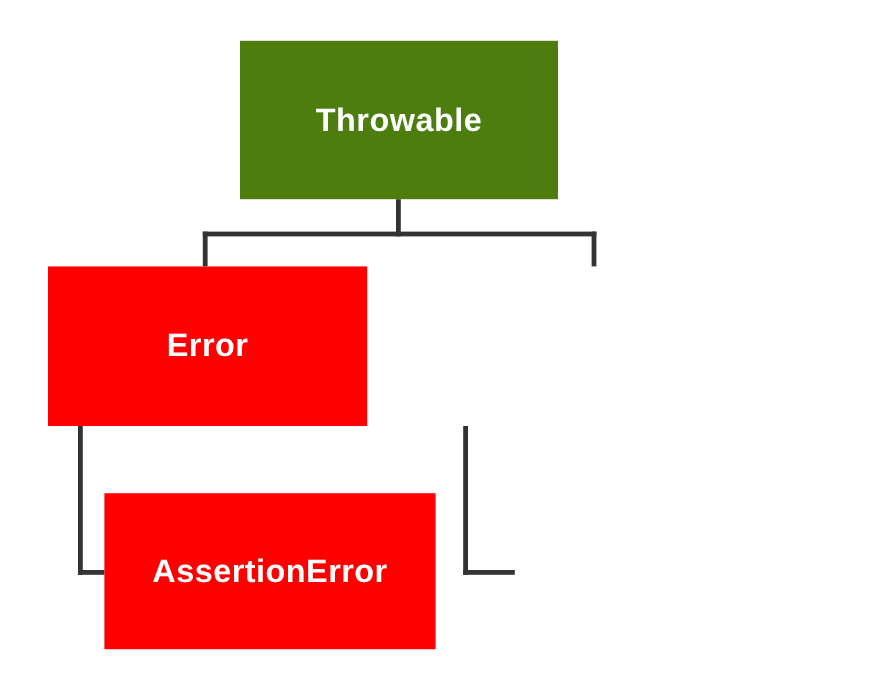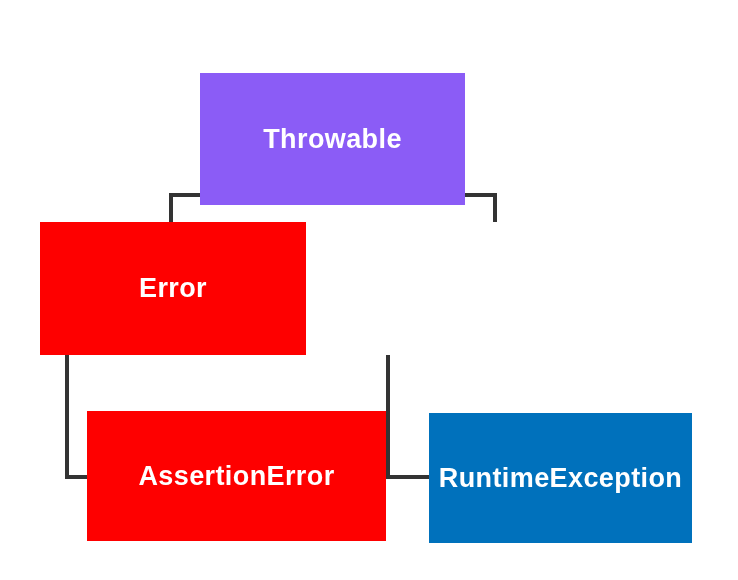--- a/index.html
+++ b/index.html
@@ -23,21 +23,21 @@
     color: var(--node-text, #ffffff);
     font-size: 27px;
     font-weight: 700;
     letter-spacing: 0.4px;
     text-align: center;
     user-select: none;
   }
   .node-throwable          { left: 200px; top: 34px;  width: 265px; height: 132px; }
   .node-error              { left: 40px;  top: 222px; width: 266px; height: 133px; }
   .node-exception          { left: 361px; top: 222px; width: 266px; height: 133px; }
-  .node-assertion-error    { left: 87px;  top: 411px; width: 299px; height: 130px; }
+  .node-assertion-error    { left: 87px;  top: 411px; width: 276px; height: 130px; }
   .node-runtime-exception  { left: 429px; top: 413px; width: 263px; height: 130px; }
 
   .seg {
     position: absolute;
     background: var(--line, #333333);
   }
   
   .c-throwable-stub   { left: 330px; top: 166px; width: 4px;   height: 31px; }
   .c-top-horizontal   { left: 169px; top: 193px; width: 328px; height: 4px;  }
   .c-down-error       { left: 169px; top: 193px; width: 4px;   height: 29px; }
@@ -56,30 +56,27 @@
 
   <div class="seg c-throwable-stub"></div>
   <div class="seg c-top-horizontal"></div>
   <div class="seg c-down-error"></div>
   <div class="seg c-down-exception"></div>
   <div class="seg c-error-vert"></div>
   <div class="seg c-error-horiz"></div>
   <div class="seg c-exception-vert"></div>
   <div class="seg c-exception-horiz"></div>
 
-  <div class="node node-throwable" style="background: #8b5cf6; margin-top: 39px;">
+  <div class="node node-throwable" style="background: #4d7c0f;">
     <span>Throwable</span>
   </div>
 
   <div class="node node-error" style="background: rgb(254, 0, 0); text-align: center;">
     <span>Error</span>
   </div>
 
 
   <div class="node node-assertion-error" style="background: rgb(254, 0, 0);">
     <span>AssertionError</span>
   </div>
 
-  <div class="node node-runtime-exception" style="background: rgb(0, 113, 188);">
-    <span>RuntimeException</span>
-  </div>
 
 </div>
 
 </body></html>

